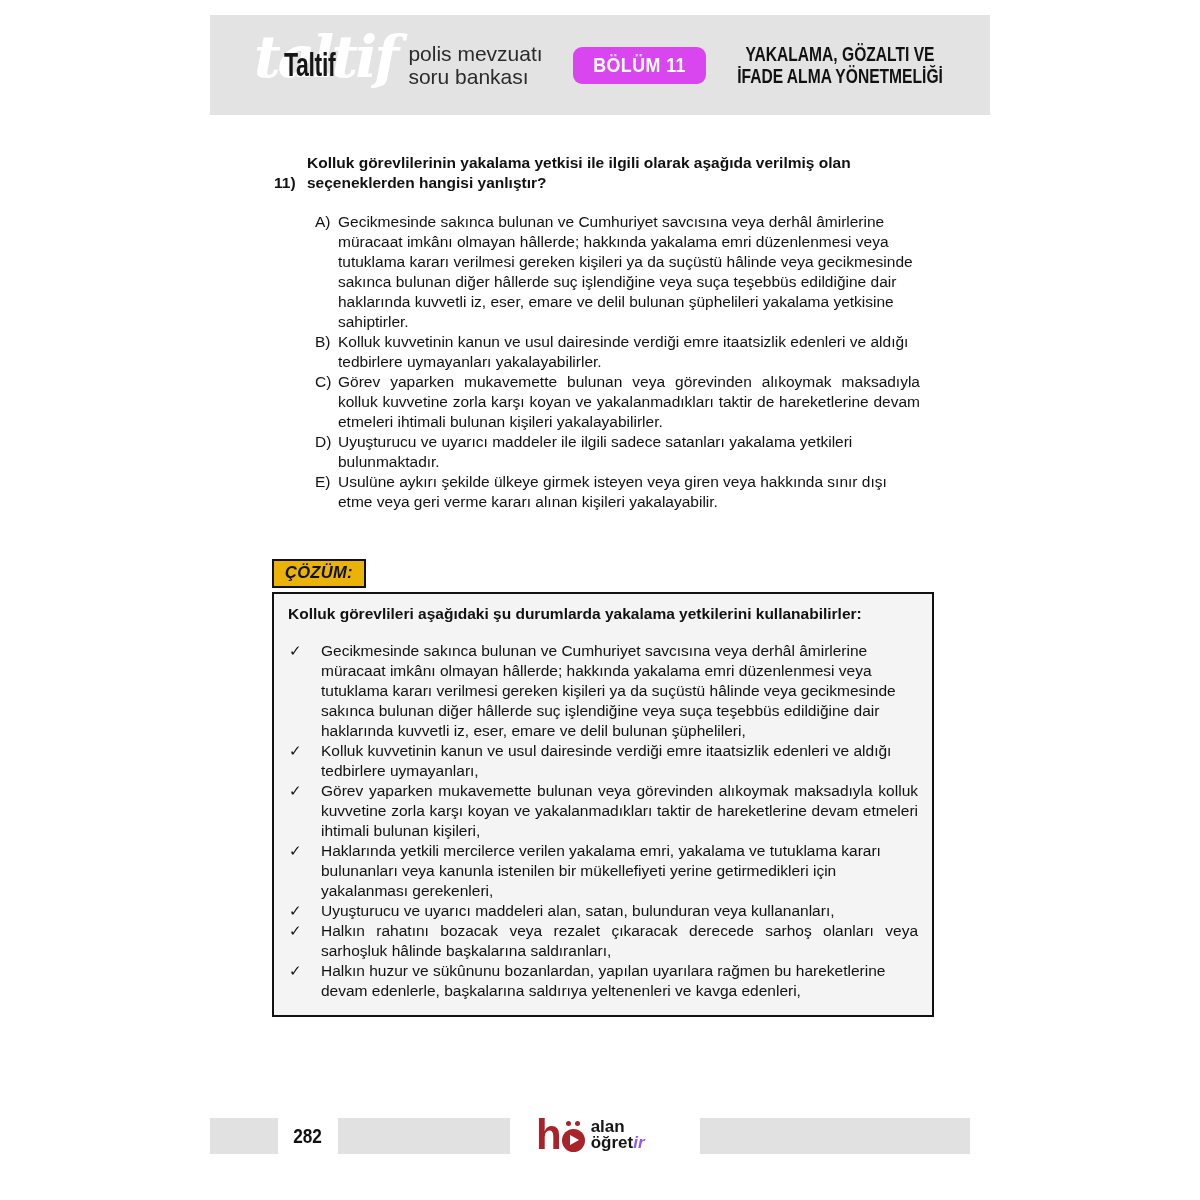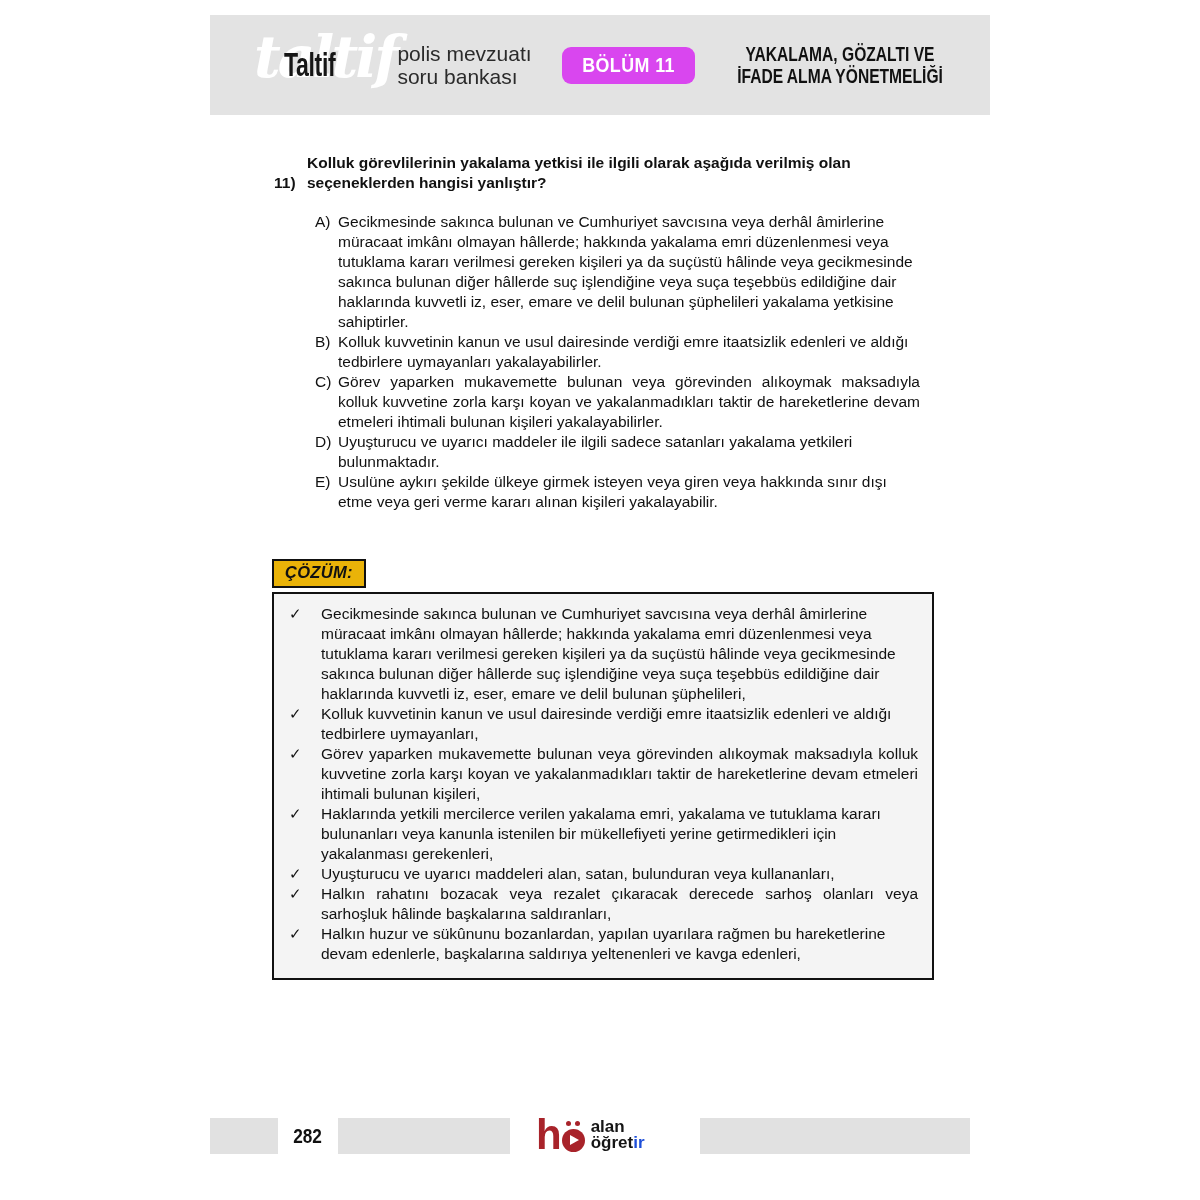--- a/index.html
+++ b/index.html
@@ -18,21 +18,21 @@
   .brand{position:relative;margin-left:74px;height:44px;display:flex;align-items:center;}
   .brand-script{
     position:absolute;left:-30px;top:-20px;z-index:0;
     font-family:"DejaVu Serif",serif;font-style:italic;font-weight:700;
     color:#ffffff;font-size:58px;letter-spacing:-3px;white-space:nowrap;
   }
   .brand-main{
     position:relative;z-index:1;font-weight:700;font-size:33px;color:#161616;
     transform:scaleX(0.70);transform-origin:left center;letter-spacing:-0.5px;
   }
-  .series{margin-left:40px;font-size:21px;line-height:23px;color:#2b2b2b;position:relative;z-index:1;}
+  .series{margin-left:51px;font-size:21px;line-height:23px;color:#2b2b2b;position:relative;z-index:1;}
   .badge{margin-left:30px;background:#d946ef;border-radius:9px;padding:6px 12px 7px;}
   .badge-text{
     display:inline-block;color:#fff;font-weight:700;font-size:21px;
     transform:scaleX(0.85);transform-origin:center;letter-spacing:0.5px;white-space:nowrap;
   }
   .chapter{
     position:absolute;right:10px;top:50%;width:280px;text-align:center;
     transform:translateY(-50%) scaleX(0.80);transform-origin:center;
     font-weight:700;font-size:19.5px;line-height:22px;white-space:nowrap;
   }
@@ -86,21 +86,21 @@
   .ho-o::before{
     content:"";position:absolute;top:-8px;left:4px;width:5px;height:5px;
     border-radius:50%;background:#a8232a;box-shadow:9px 0 0 #a8232a;
   }
   .ho-o::after{
     content:"";position:absolute;left:8px;top:6px;width:0;height:0;
     border-top:5.5px solid transparent;border-bottom:5.5px solid transparent;
     border-left:9px solid #fff;
   }
   .ho-words{margin-left:6px;font-weight:700;font-size:17px;line-height:16px;color:#151515;}
-  .ho-words .red{color:#1d4ed8;}
+  .ho-words .red{color:#8b5cf6;font-style:italic;}
 </style>
 </head>
 <body>
 
 <div class="sheet">
 
   <header class="header-band">
     <div class="brand">
       <span class="brand-script">taltif</span>
       <span class="brand-main">Taltif</span>
@@ -143,20 +143,21 @@
       <div class="opt">
         <span class="opt-letter">E)</span>
         <span class="opt-text">Usulüne aykırı şekilde ülkeye girmek isteyen veya giren veya hakkında sınır dışı etme veya geri verme kararı alınan kişileri yakalayabilir.</span>
       </div>
     </div>
   </section>
 
   <div class="cozum-label">ÇÖZÜM:</div>
 
   <section class="solution-box">
+    <div class="sol-heading">Kolluk görevlileri aşağıdaki şu durumlarda yakalama yetkilerini kullanabilirler:</div>
     <div>
       <div class="sol-item">
         <span class="sol-check">✓</span>
         <span class="sol-text">Gecikmesinde sakınca bulunan ve Cumhuriyet savcısına veya derhâl âmirlerine müracaat imkânı olmayan hâllerde; hakkında yakalama emri düzenlenmesi veya tutuklama kararı verilmesi gereken kişileri ya da suçüstü hâlinde veya gecikmesinde sakınca bulunan diğer hâllerde suç işlendiğine veya suça teşebbüs edildiğine dair haklarında kuvvetli iz, eser, emare ve delil bulunan şüphelileri,</span>
       </div>
       <div class="sol-item">
         <span class="sol-check">✓</span>
         <span class="sol-text">Kolluk kuvvetinin kanun ve usul dairesinde verdiği emre itaatsizlik edenleri ve aldığı tedbirlere uymayanları,</span>
       </div>
       <div class="sol-item">

